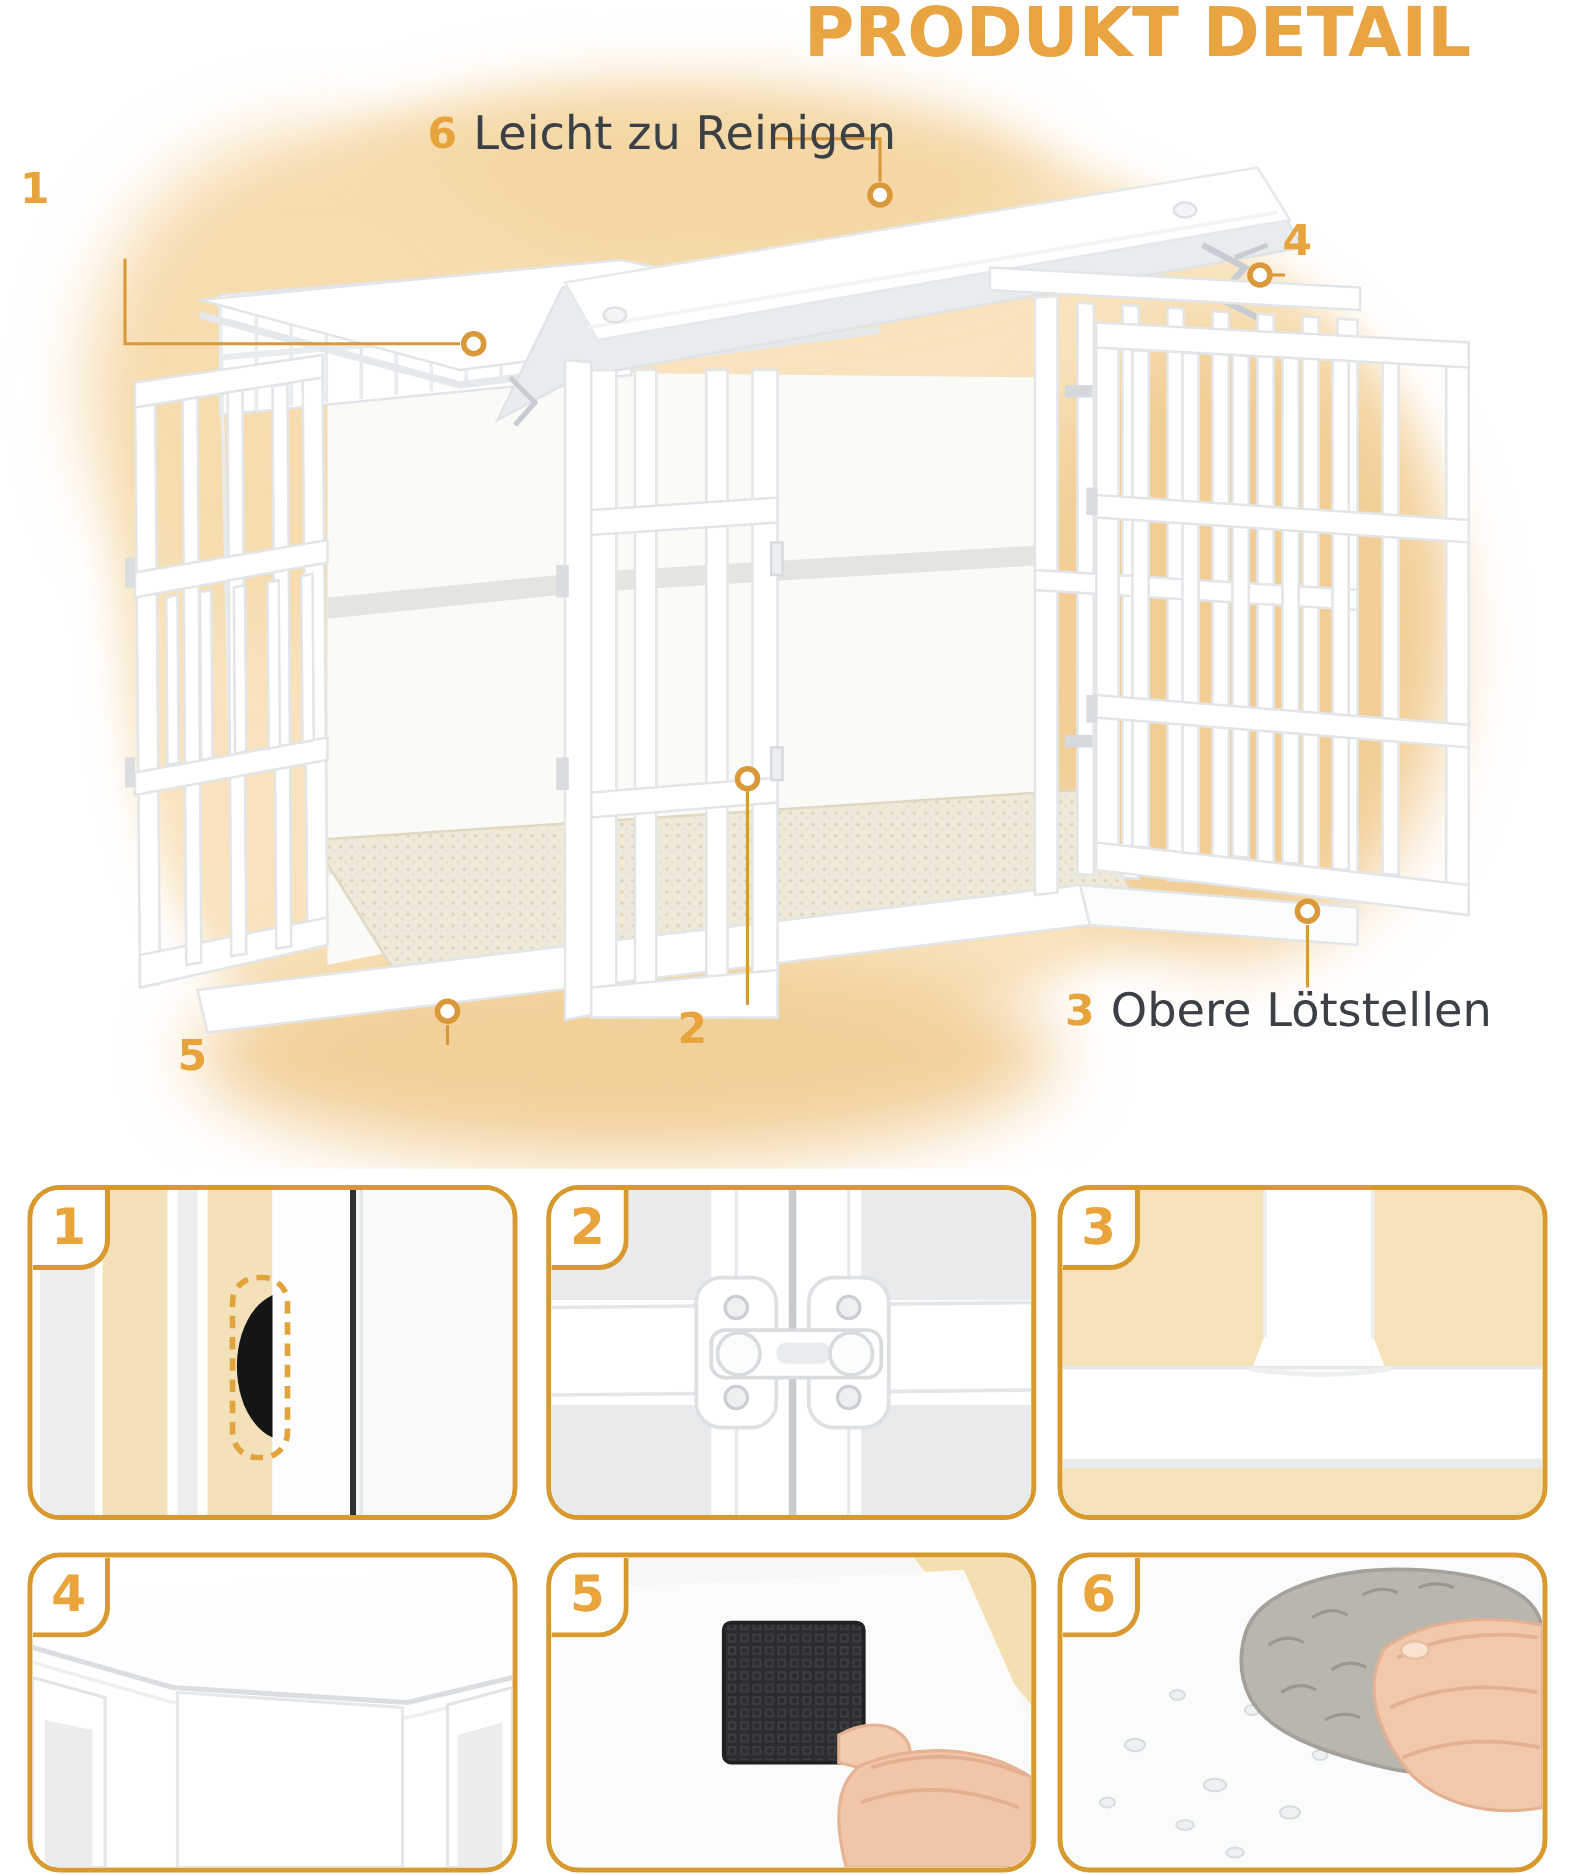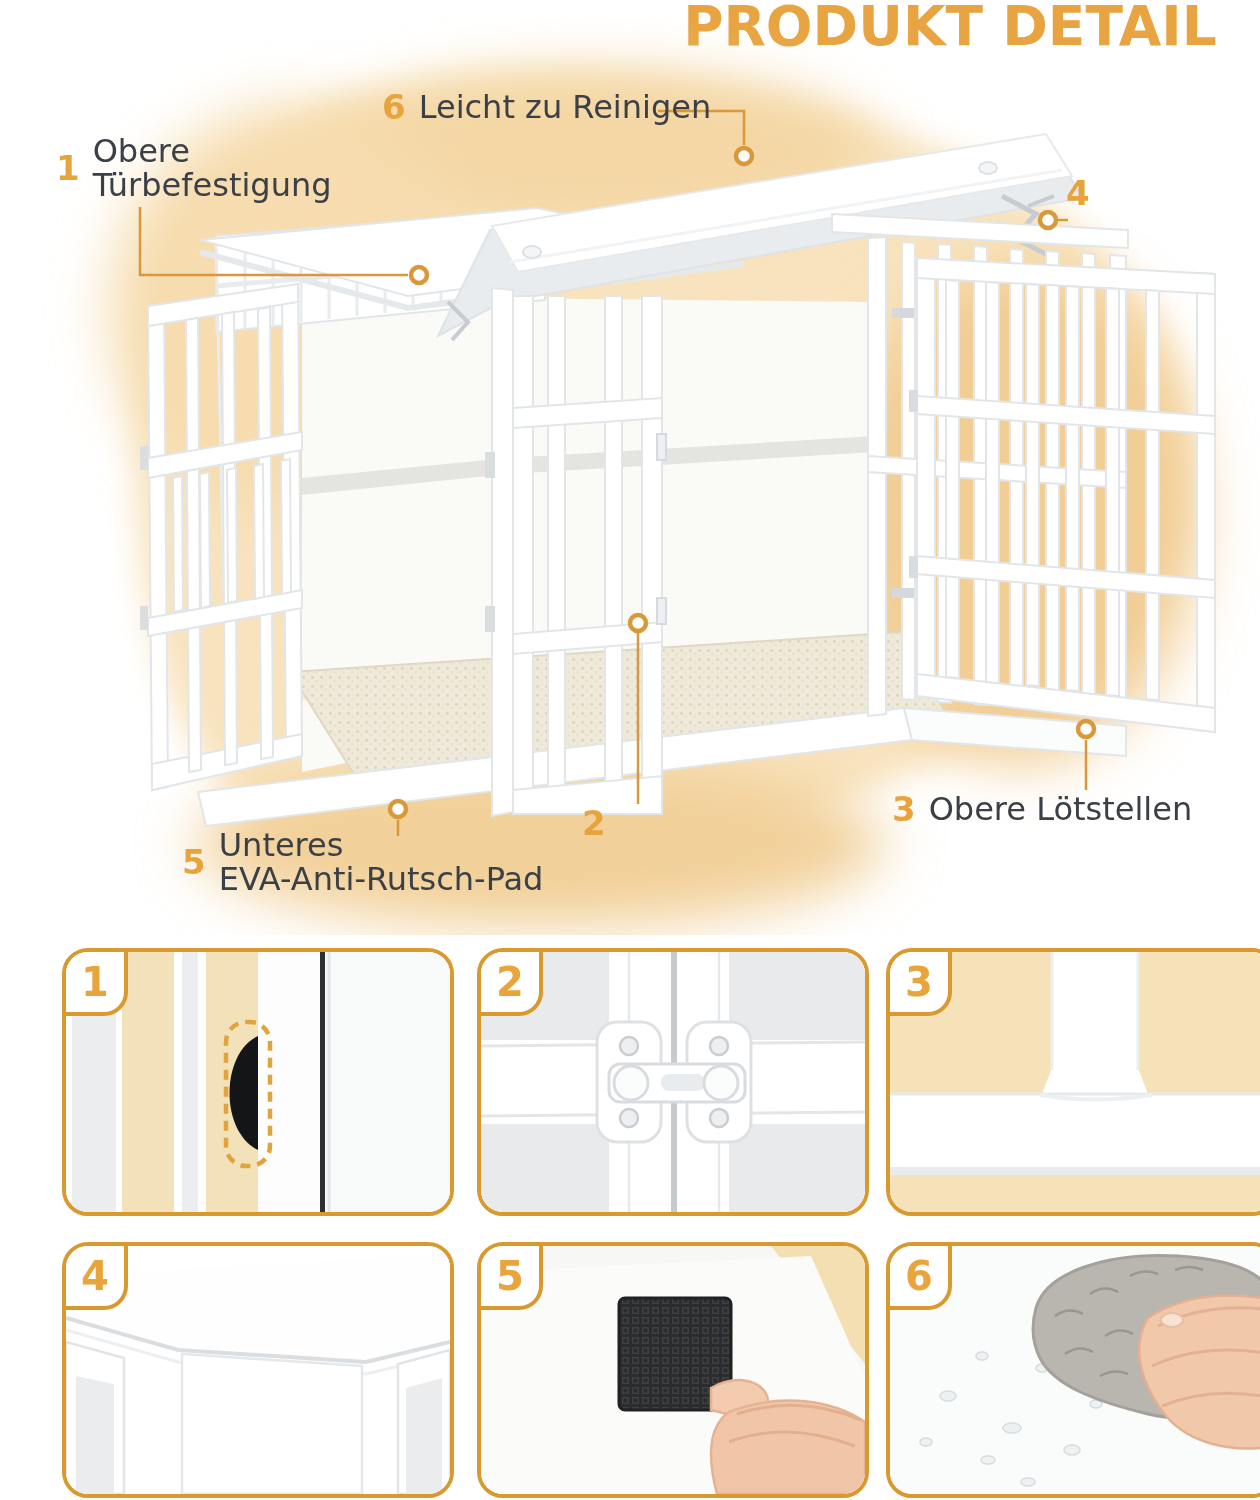--- a/index.html
+++ b/index.html
@@ -1,28 +1,28 @@
 <!DOCTYPE html>
 <html><head>
 <meta charset="utf-8">
 <style>
   html,body{margin:0;padding:0;background:#ffffff;}
   body{width:1260px;height:1500px;position:relative;overflow:hidden;
        font-family:"DejaVu Sans","Liberation Sans",sans-serif;}
-  .page{position:absolute;inset:0;margin-left:40px;}
+  .page{position:absolute;inset:0;}
   
   .page-title{position:absolute;left:618px;top:-6px;width:584px;margin:0;
       font-size:55px;font-weight:800;letter-spacing:0px;color:#E8A440;
       text-align:center;white-space:nowrap;}
   
   .hero{position:absolute;left:0;top:0;width:1260px;height:935px;}
   .hero svg{position:absolute;left:0;top:0;}
   .callout{position:absolute;display:flex;align-items:center;gap:13px;z-index:5;}
   .co-num{font-weight:bold;font-size:34px;color:#E8A43C;line-height:34px;}
-  .co-text{font-size:32px;color:#3B4046;line-height:34px;white-space:nowrap;}
+  .co-text{font-size:37px;color:#3B4046;line-height:34px;white-space:nowrap;}
   #co-1{left:16px;top:134px}
   #co-2{left:542px;top:806px}
   #co-3{left:852px;top:792px}
   #co-4{left:1026px;top:176px}
   #co-5{left:142px;top:828px}
   #co-6{left:342px;top:90px}
   
   .tile{position:absolute;width:384px;background:#fff;border:4px solid #D8992F;
         border-radius:26px;overflow:hidden;}
   .tile svg{display:block;width:100%;height:100%;}
@@ -189,45 +189,37 @@
         <circle cx="598" cy="623" r="8" stroke-width="4.5" fill="#FFFFFF"></circle>
         <path d="M1046,740 V790" stroke-width="2.5"></path>
         <circle cx="1046" cy="729" r="8" stroke-width="4.5" fill="#FFFFFF"></circle>
         <path d="M358,820 V836" stroke-width="2.5"></path>
         <circle cx="358" cy="809" r="8" stroke-width="4.5" fill="#FFFFFF"></circle>
       </g>
     </svg>
 
     <div class="callout" id="co-1">
       <span class="co-num">1</span>
-      <span class="co-text">
-        <span>Obere</span><br>
-        <span>Türbefestigung</span>
-      </span>
     </div>
     <div class="callout" id="co-6">
       <span class="co-num">6</span>
       <span class="co-text">Leicht zu Reinigen</span>
     </div>
     <div class="callout" id="co-4">
       <span class="co-num">4</span>
     </div>
     <div class="callout" id="co-2">
       <span class="co-num">2</span>
     </div>
     <div class="callout" id="co-3">
       <span class="co-num">3</span>
       <span class="co-text">Obere Lötstellen</span>
     </div>
     <div class="callout" id="co-5">
       <span class="co-num">5</span>
-      <span class="co-text">
-        <span>Unteres</span><br>
-        <span>EVA-Anti-Rutsch-Pad</span>
-      </span>
     </div>
   </div>
 
   <div class="tile row1 col1">
     <svg viewBox="0 0 384 260" preserveAspectRatio="none">
       <rect width="384" height="260" fill="#FFFFFF"></rect>
       <rect x="6" width="44" height="260" fill="#EBEDEF"></rect>
       <rect x="56" width="52" height="260" fill="#F3E1BA"></rect>
       <rect x="116" width="16" height="260" fill="#EBEDEF"></rect>
       <rect x="140" width="52" height="260" fill="#F3E1BA"></rect>

